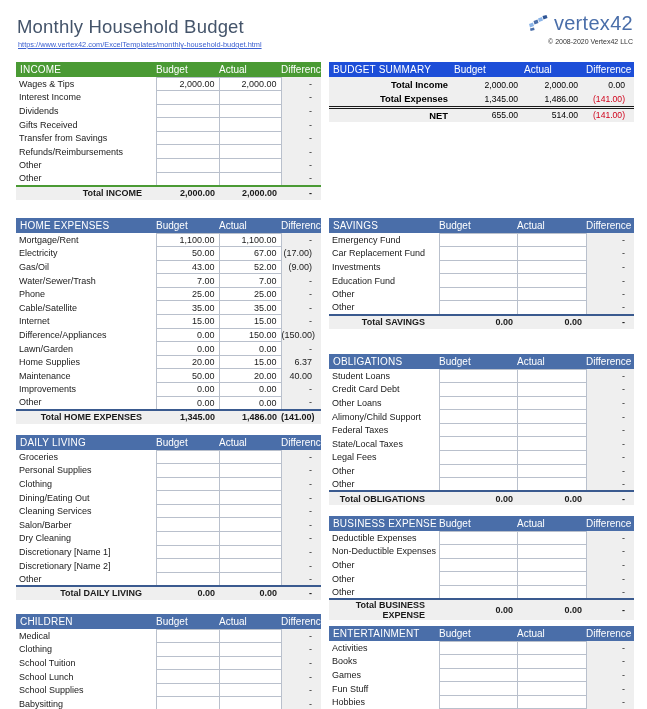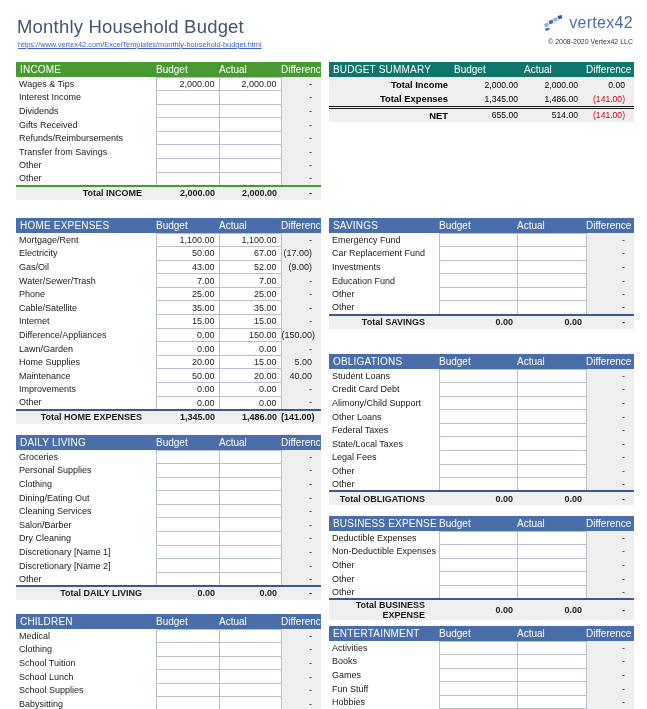--- a/index.html
+++ b/index.html
@@ -25,40 +25,40 @@
     white-space: nowrap;
   }
   .url {
     position: absolute; left: 18px; top: 40px;
     font-size: 7.4px; color: #3b5fd0; text-decoration: underline;
     white-space: nowrap; cursor: pointer;
   }
   .brand { position: absolute; right: 14px; top: 13px; text-align: right; }
   .brand-row { display: flex; align-items: center; justify-content: flex-end; gap: 4px; height: 19px; }
   .logo-mark { width: 22px; height: 16px; display: block; }
-  .brand-word { font-size: 16px; color: #4a6ea9; letter-spacing: .3px; line-height: 16px; }
+  .brand-word { font-size: 20px; color: #4a6ea9; letter-spacing: .3px; line-height: 16px; }
   .copyright { font-size: 7px; color: #333; margin-top: 6px; white-space: nowrap; }
 
   
   .tbl { position: absolute; border-collapse: collapse; table-layout: fixed; }
   .tbl td, .tbl th { padding: 0; margin: 0; }
 
   .th-row th {
     height: 15px;
     font-size: 10px;
     font-weight: normal;
     color: #ffffff;
     vertical-align: middle;
   }
   .th-cat  { text-align: left;  padding-left: 4px !important; letter-spacing: .2px; }
   .th-num  { text-align: left; }
 
   .hdr-green  th { background: #4a9a34; }
   .hdr-blue   th { background: #4a6ea9; }
-  .hdr-dark   th { background: #0f766e; }
+  .hdr-dark   th { background: #1d4ed8; }
 
   .r td { height: 13.6px; font-size: 9px; color: #1a1a1a; vertical-align: middle; }
   .c-label { text-align: left; padding-left: 3px !important; white-space: nowrap; overflow: hidden; }
   .c-in {
     background: #ffffff;
     border: 1px solid #b9c0cc;
     text-align: right; padding-right: 4px !important;
     font-size: 8.6px;
   }
   .c-diff {
@@ -143,27 +143,27 @@
           <td class="c-in"></td>
           <td class="c-diff">-</td>
         </tr>
         <tr class="r">
           <td class="c-label">Gifts Received</td>
           <td class="c-in"></td>
           <td class="c-in"></td>
           <td class="c-diff">-</td>
         </tr>
         <tr class="r">
+          <td class="c-label">Transfer from Savings</td>
+          <td class="c-in"></td>
+          <td class="c-in"></td>
+          <td class="c-diff">-</td>
+        </tr>
+        <tr class="r">
           <td class="c-label">Refunds/Reimbursements</td>
-          <td class="c-in"></td>
-          <td class="c-in"></td>
-          <td class="c-diff">-</td>
-        </tr>
-        <tr class="r">
-          <td class="c-label">Transfer from Savings</td>
           <td class="c-in"></td>
           <td class="c-in"></td>
           <td class="c-diff">-</td>
         </tr>
         <tr class="r">
           <td class="c-label">Other</td>
           <td class="c-in"></td>
           <td class="c-in"></td>
           <td class="c-diff">-</td>
         </tr>
@@ -251,21 +251,21 @@
         <tr class="r">
           <td class="c-label">Lawn/Garden</td>
           <td class="c-in">0.00</td>
           <td class="c-in">0.00</td>
           <td class="c-diff">-</td>
         </tr>
         <tr class="r">
           <td class="c-label">Home Supplies</td>
           <td class="c-in">20.00</td>
           <td class="c-in">15.00</td>
-          <td class="c-diff">5.00</td>
+          <td class="c-diff">6.37</td>
         </tr>
         <tr class="r">
           <td class="c-label">Maintenance</td>
           <td class="c-in">50.00</td>
           <td class="c-in">20.00</td>
           <td class="c-diff">40.00</td>
         </tr>
         <tr class="r">
           <td class="c-label">Improvements</td>
           <td class="c-in">0.00</td>
@@ -553,27 +553,27 @@
           <td class="c-in"></td>
           <td class="c-diff">-</td>
         </tr>
         <tr class="r">
           <td class="c-label">Credit Card Debt</td>
           <td class="c-in"></td>
           <td class="c-in"></td>
           <td class="c-diff">-</td>
         </tr>
         <tr class="r">
+          <td class="c-label">Other Loans</td>
+          <td class="c-in"></td>
+          <td class="c-in"></td>
+          <td class="c-diff">-</td>
+        </tr>
+        <tr class="r">
           <td class="c-label">Alimony/Child Support</td>
-          <td class="c-in"></td>
-          <td class="c-in"></td>
-          <td class="c-diff">-</td>
-        </tr>
-        <tr class="r">
-          <td class="c-label">Other Loans</td>
           <td class="c-in"></td>
           <td class="c-in"></td>
           <td class="c-diff">-</td>
         </tr>
         <tr class="r">
           <td class="c-label">Federal Taxes</td>
           <td class="c-in"></td>
           <td class="c-in"></td>
           <td class="c-diff">-</td>
         </tr>

